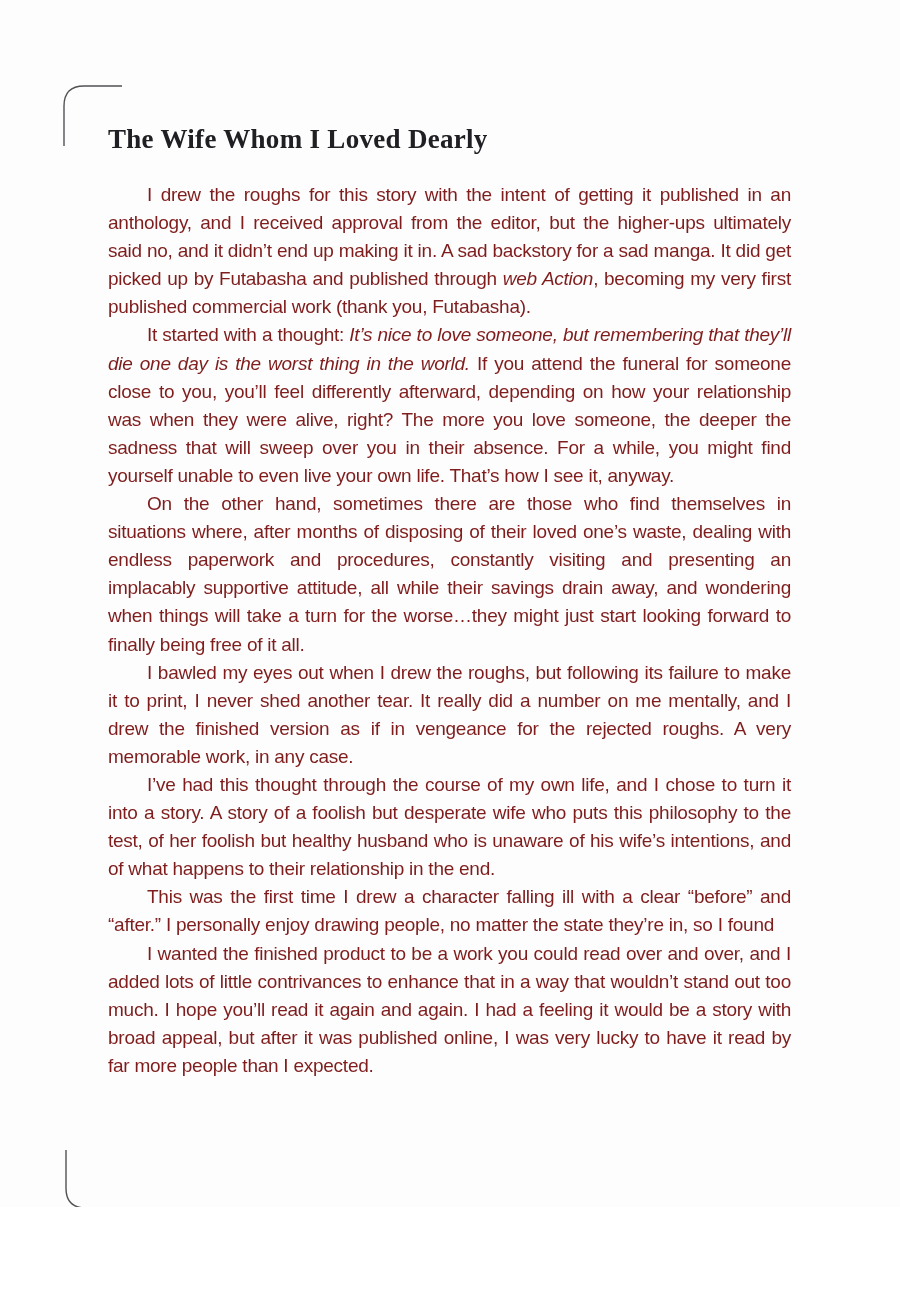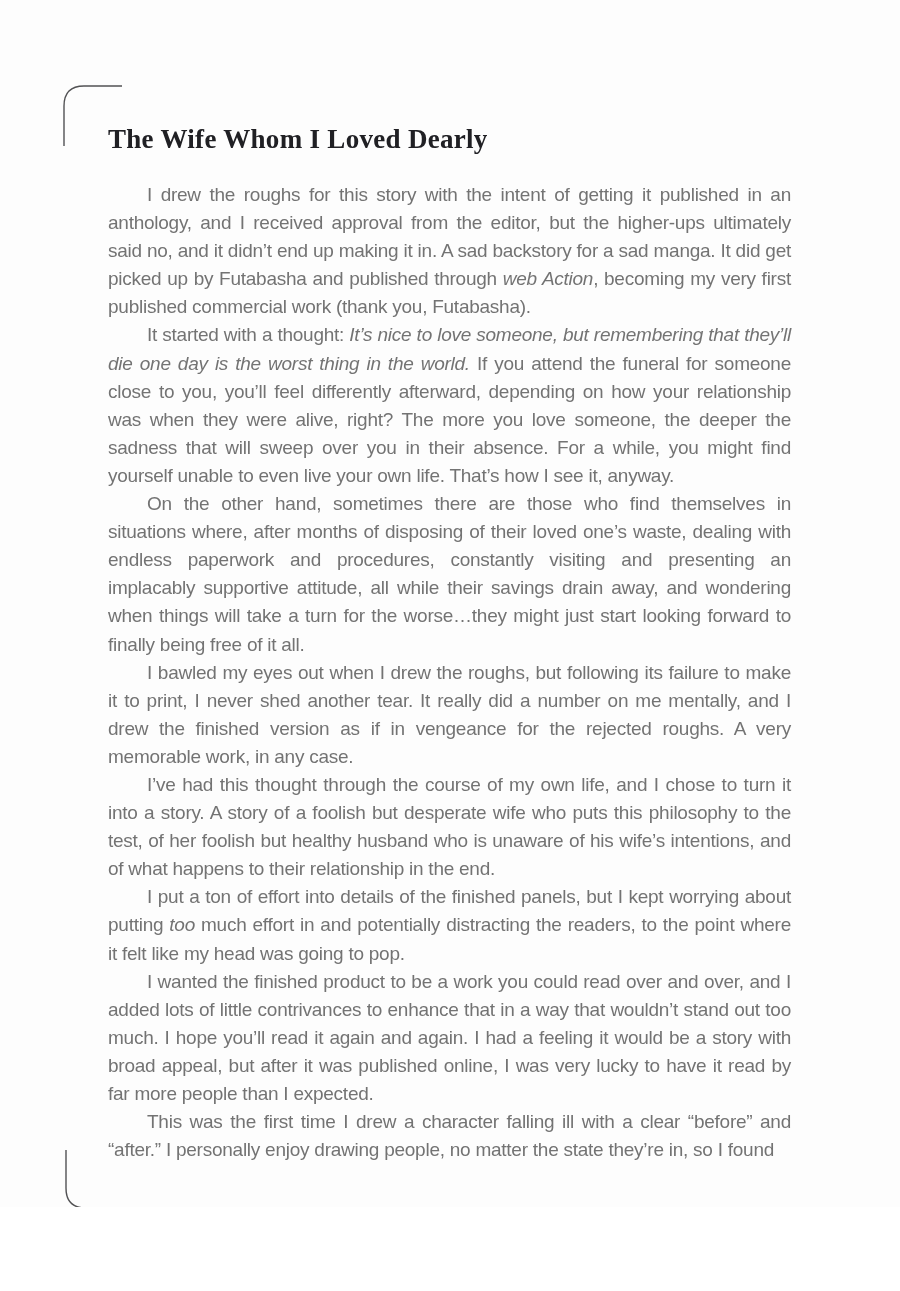--- a/index.html
+++ b/index.html
@@ -35,21 +35,21 @@
     color: #202024;
   }
   .essay {
     position: absolute;
     left: 108px;
     top: 181px;
     width: 683px;
     font-size: 19px;
     line-height: 28.1px;
     letter-spacing: -0.25px;
-    color: #737373;
+    color: #7f1d1d;
     text-align: justify;
     hyphens: auto;
     -webkit-hyphens: auto;
   }
   .essay p {
     margin: 0;
     padding: 0;
     text-indent: 39px;
   }
   .essay .it {
@@ -70,18 +70,17 @@
   </svg>
 
   <h1 class="page-title">The Wife Whom I Loved Dearly</h1>
 
   <div class="essay">
       <p><span>I drew the roughs for this story with the intent of getting it published in an anthology, and I received approval from the editor, but the higher-ups ultimately said no, and it didn’t end up making it in. A sad backstory for a sad manga. It did get picked up by Futabasha and published through </span><span class="it">web Action</span><span>, becoming my very first published commercial work (thank you, Futabasha).</span></p>
       <p><span>It started with a thought: </span><span class="it">It’s nice to love someone, but remembering that they’ll die one day is the worst thing in the world.</span><span> If you attend the funeral for someone close to you, you’ll feel differently afterward, depending on how your relationship was when they were alive, right? The more you love someone, the deeper the sadness that will sweep over you in their absence. For a while, you might find yourself unable to even live your own life. That’s how I see it, anyway.</span></p>
       <p><span>On the other hand, sometimes there are those who find themselves in situations where, after months of disposing of their loved one’s waste, dealing with endless paperwork and procedures, constantly visiting and presenting an implacably supportive attitude, all while their savings drain away, and wondering when things will take a turn for the worse…they might just start looking forward to finally being free of it all.</span></p>
       <p><span>I bawled my eyes out when I drew the roughs, but following its failure to make it to print, I never shed another tear. It really did a number on me mentally, and I drew the finished version as if in vengeance for the rejected roughs. A very memorable work, in any case.</span></p>
       <p><span>I’ve had this thought through the course of my own life, and I chose to turn it into a story. A story of a foolish but desperate wife who puts this philosophy to the test, of her foolish but healthy husband who is unaware of his wife’s intentions, and of what happens to their relationship in the end.</span></p>
-      <p><span>I put a ton of effort into details of the finished panels, but I kept worrying about putting </span><span class="it">too</span><span> much effort in and potentially distracting the readers, to the point where it felt like my head was going to pop.</span></p>
+      <p><span>This was the first time I drew a character falling ill with a clear “before” and “after.” I personally enjoy drawing people, no matter the state they’re in, so I found</span></p>
       <p><span>I wanted the finished product to be a work you could read over and over, and I added lots of little contrivances to enhance that in a way that wouldn’t stand out too much. I hope you’ll read it again and again. I had a feeling it would be a story with broad appeal, but after it was published online, I was very lucky to have it read by far more people than I expected.</span></p>
-      <p><span>This was the first time I drew a character falling ill with a clear “before” and “after.” I personally enjoy drawing people, no matter the state they’re in, so I found</span></p>
     </div>
 
 </div>
 
 </body></html>

